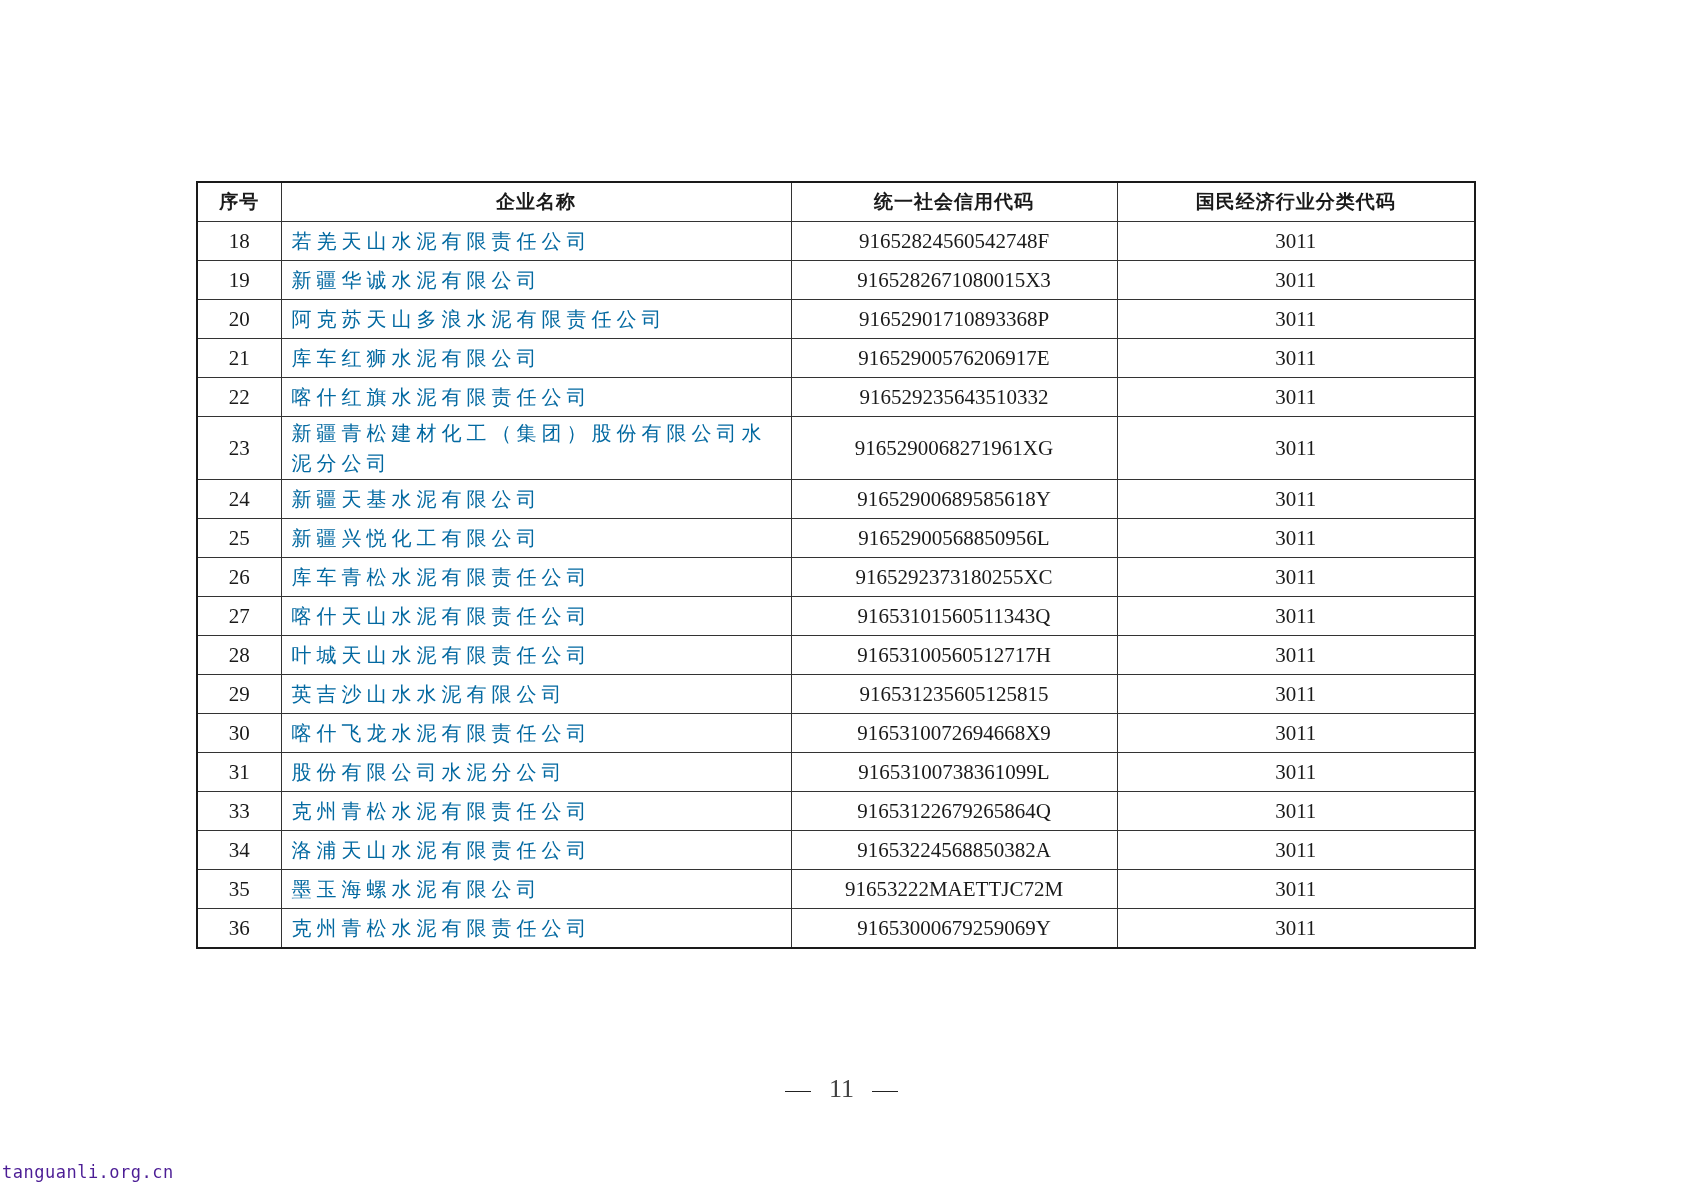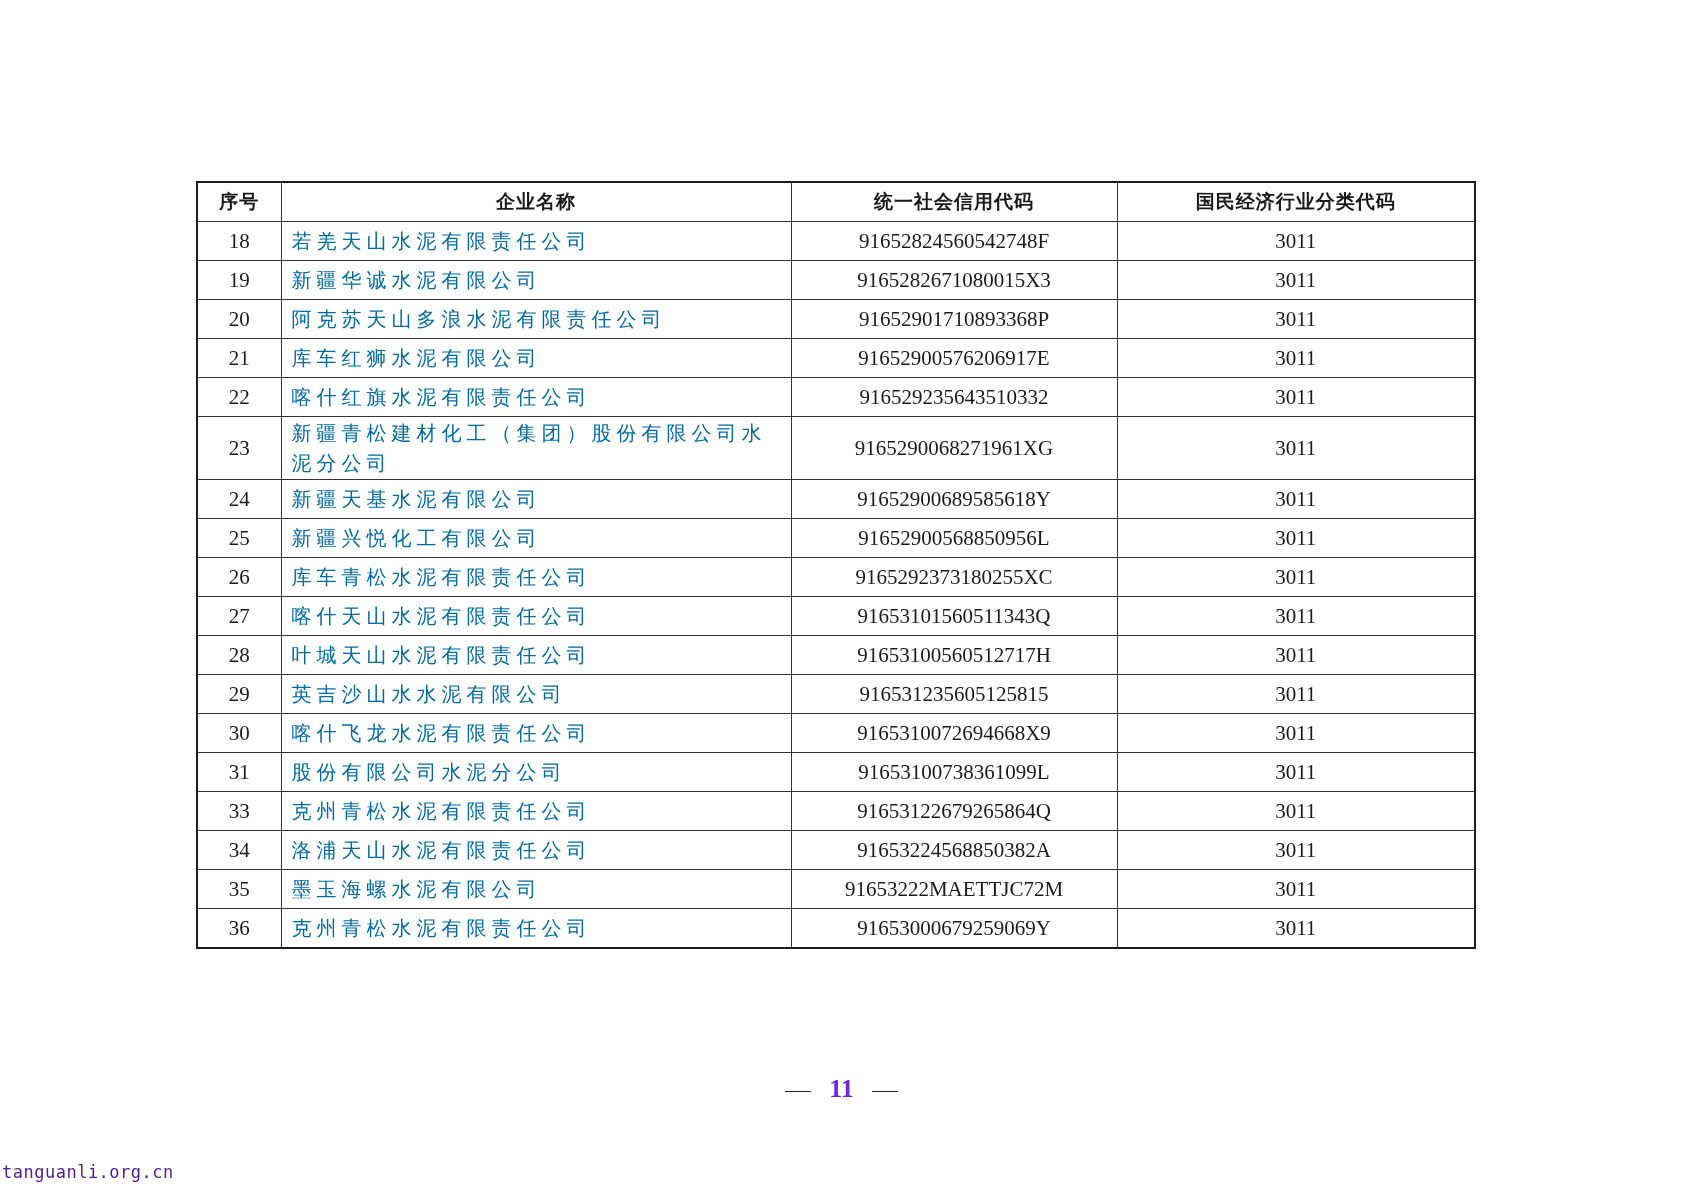--- a/index.html
+++ b/index.html
@@ -10,21 +10,21 @@
   #doc-table th, #doc-table td { border:1.3px solid #333; padding:0; height:38px;
                text-align:center; vertical-align:middle; }
   #doc-table th { font-family:"DejaVu Sans","Liberation Sans",sans-serif; font-weight:bold;
                font-size:19px; height:38px; letter-spacing:1px; }
   #doc-table td { font-size:21px; }
   #doc-table td.name { text-align:left; padding-left:10px; padding-right:14px;
                font-family:"DejaVu Sans","Liberation Sans",sans-serif; font-size:20px;
                letter-spacing:5px; color:#0369a1; line-height:30px; }
   #doc-table tr.tall td { height:62px; }
   #page-number { position:absolute; left:0; width:1683px; top:1074px; text-align:center;
-               font-size:26px; color:#6d28d9;font-weight:bold; }
+               font-size:26px; color:#404040; }
   #page-number .dash { display:inline-block; width:26px; height:0; border-top:1.5px solid #222;
                vertical-align:middle; margin:0 18px; }
   #watermark { position:absolute; left:2px; top:1162px; font-family:"DejaVu Sans Mono",monospace;
                font-size:17px; color:#4c1d95; letter-spacing:0.5px; }
 </style>
 </head>
 <body>
 
 <table id="doc-table">
   <colgroup>

